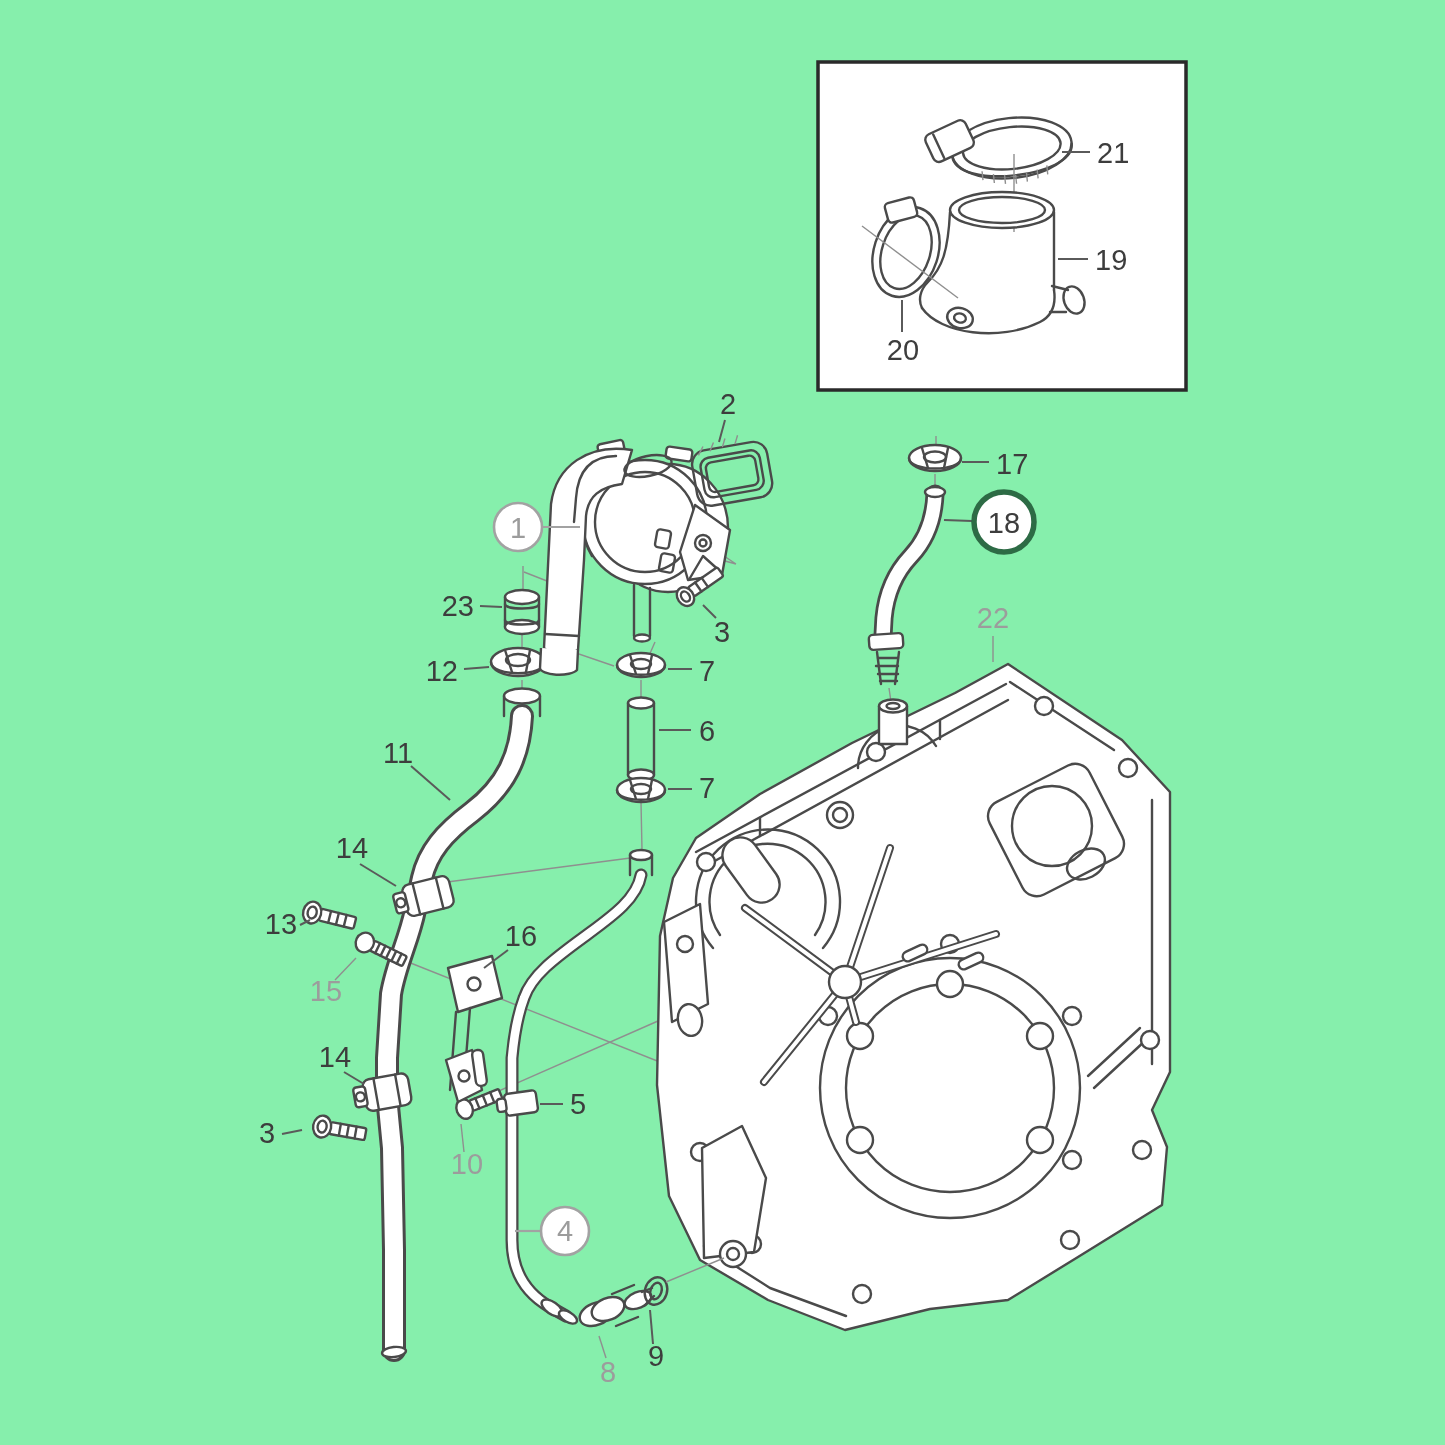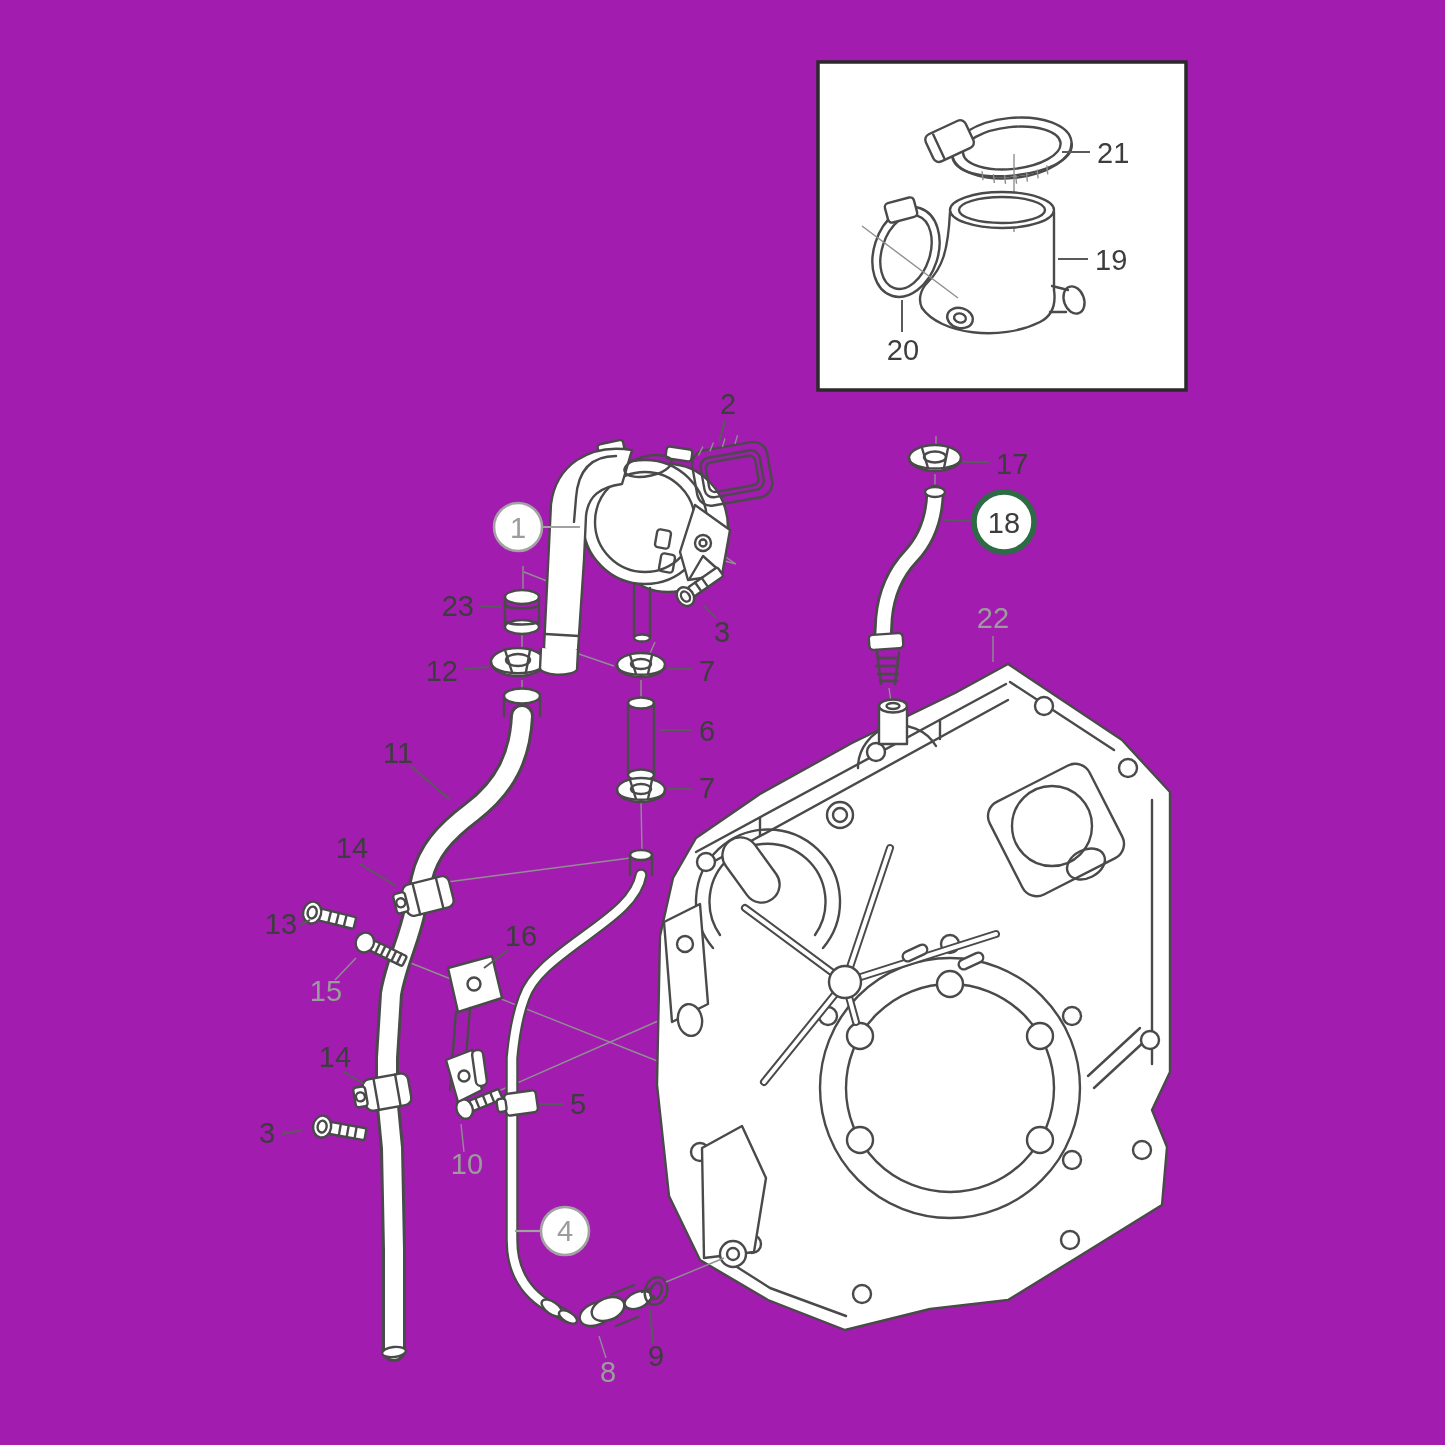--- a/index.html
+++ b/index.html
@@ -1,16 +1,16 @@
 <!DOCTYPE html>
 <html><head>
 <meta charset="utf-8">
 <style>
   html,body{margin:0;padding:0;background:#ffffff;}
-  .stage{position:relative;width:1445px;height:1445px;background:#a21caf;overflow:hidden;
+  .stage{position:relative;width:1445px;height:1445px;background:#86efac;overflow:hidden;
          font-family:"Liberation Sans",sans-serif;}
   svg{position:absolute;left:0;top:0;}
   .ln   {fill:none;stroke:#4a4a4a;stroke-width:2.4;stroke-linecap:round;stroke-linejoin:round;}
   .lnf  {fill:#ffffff;stroke:#4a4a4a;stroke-width:2.4;stroke-linejoin:round;}
   .thin {fill:none;stroke:#8f8f8f;stroke-width:1.4;}
   .lead {fill:none;stroke:#5a5a5a;stroke-width:2;}
   .tube {fill:none;stroke:#4a4a4a;stroke-linecap:round;}
   .core {fill:none;stroke:#ffffff;stroke-linecap:round;}
   .lbl  {font-family:"Liberation Sans",sans-serif;font-size:29px;fill:#3d3d3d;}
   .lbl.muted{fill:#9c9c9c;}

